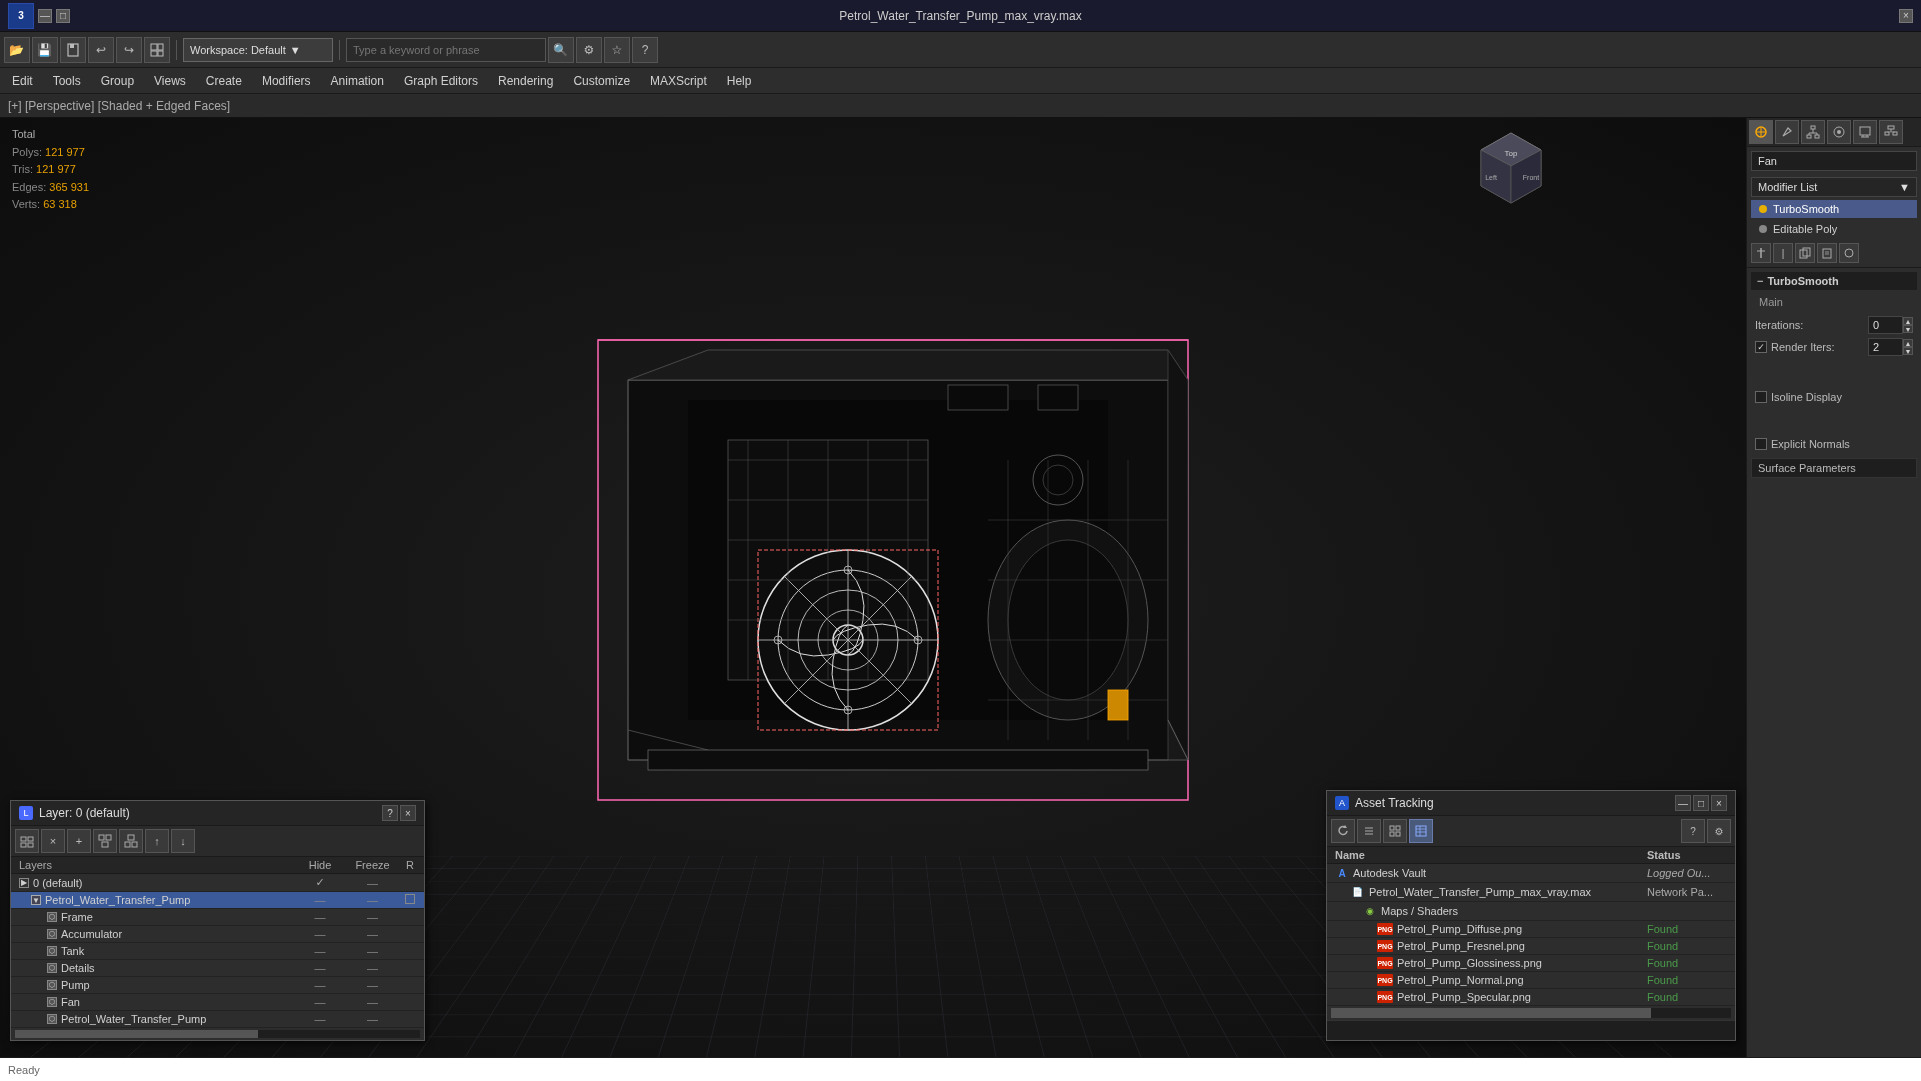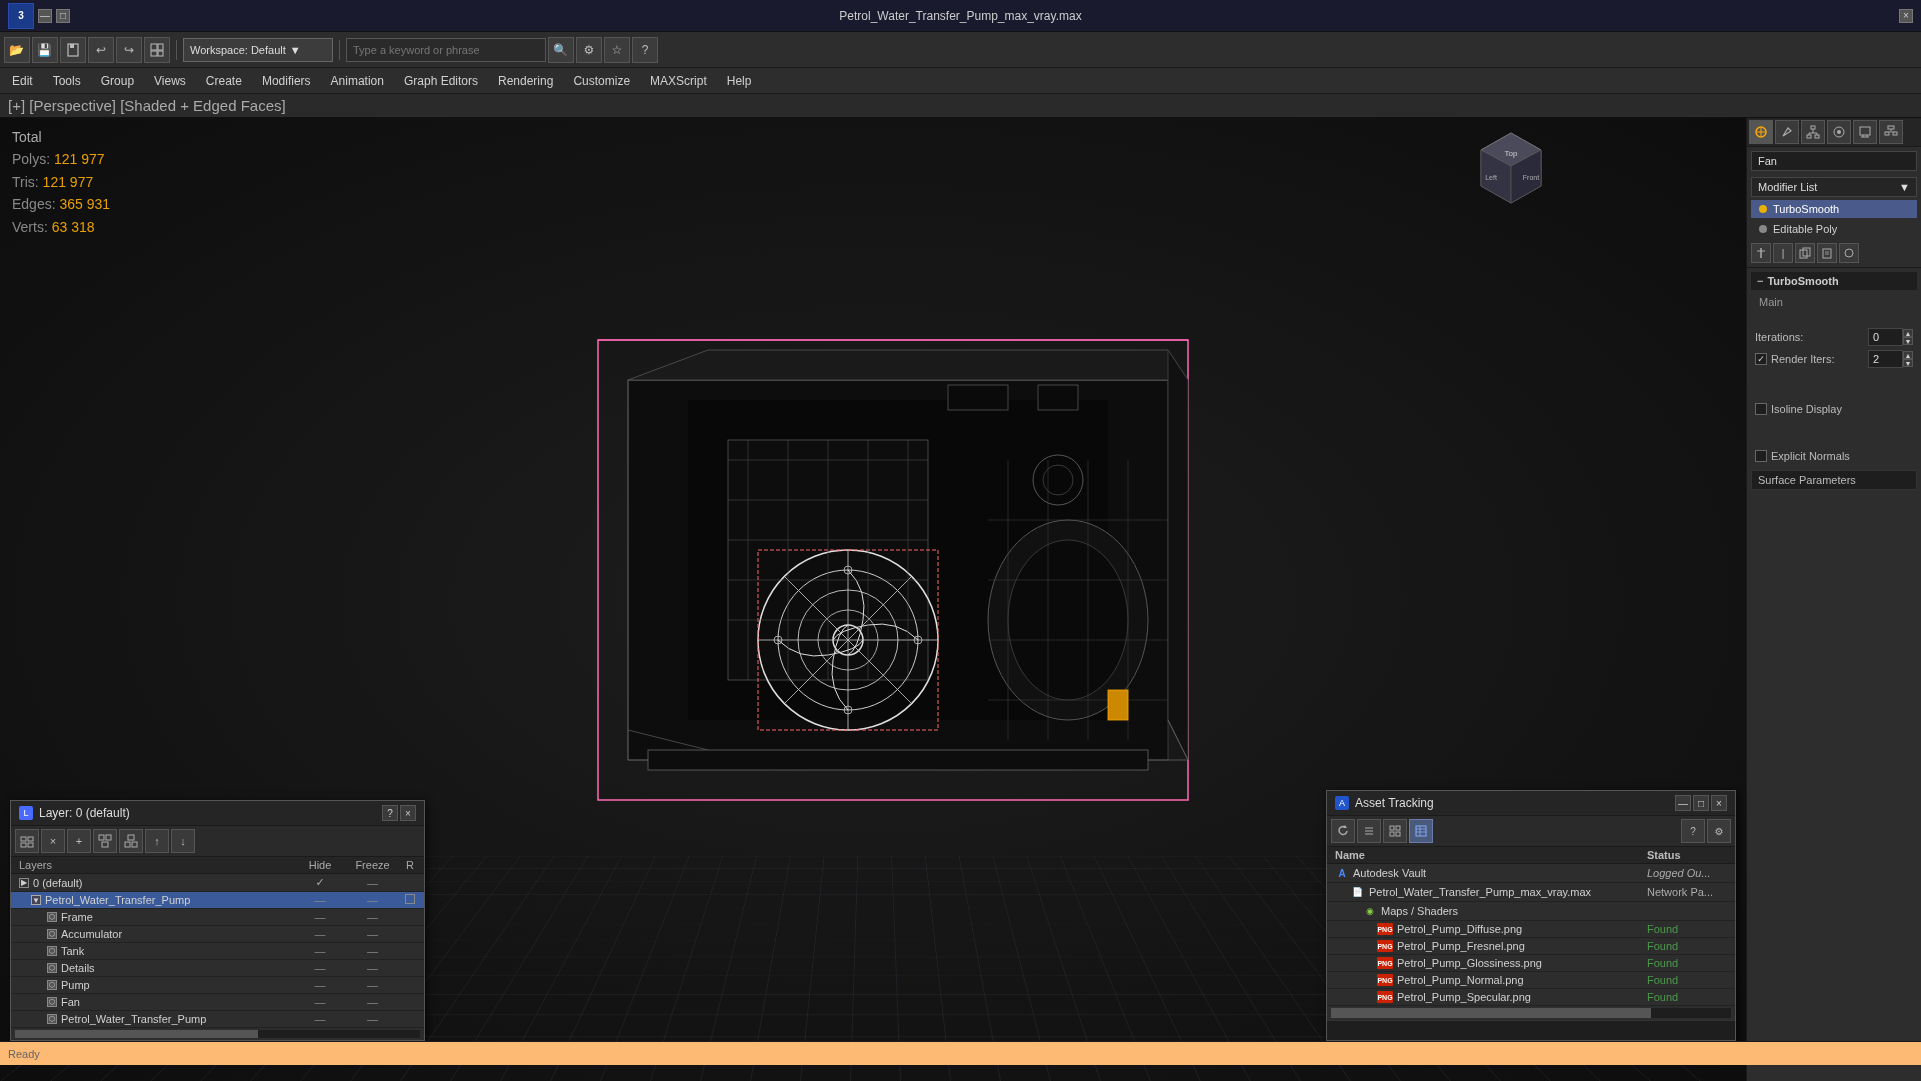--- a/index.html
+++ b/index.html
@@ -121,21 +121,21 @@
 
     
     .viewport-header {
       background: #2a2a2a;
       height: 24px;
       display: flex;
       align-items: center;
       padding: 0 8px;
       border-bottom: 1px solid #111;
       color: #aaa;
-      font-size: 15px;
+      font-size: 12px;
       gap: 4px;
     }
 
     
     .main-area {
       display: flex;
       height: calc(1081px - 32px - 36px - 26px - 24px);
       position: relative;
     }
 
@@ -163,21 +163,21 @@
         linear-gradient(90deg, rgba(60,60,80,0.3) 1px, transparent 1px);
       background-size: 50px 30px;
       transform: perspective(400px) rotateX(30deg);
       transform-origin: bottom;
     }
     .viewport-stats {
       position: absolute;
       top: 8px;
       left: 12px;
       color: #888;
-      font-size: 14px;
+      font-size: 11px;
       line-height: 1.6;
     }
     .stat-label { color: #888; }
     .stat-value { color: #e8a000; }
 
     
     .object-container {
       position: absolute;
       top: 50%;
       left: 50%;
@@ -570,25 +570,25 @@
       width: 80px;
       height: 80px;
       display: flex;
       align-items: center;
       justify-content: center;
     }
 
     
     .status-bar {
       position: absolute;
-      bottom: 16px;
+      bottom: 0;
       left: 0;
       right: 0;
       height: 24px;
-      background: #fdba74;
+      background: #ffffff;
       border-top: 1px solid #1a1a1a;
       display: flex;
       align-items: center;
       padding: 0 8px;
       font-size: 11px;
       color: #888;
     }
 
     
     .app-icon {
@@ -907,21 +907,21 @@
             <circle cx="6" cy="6" r="4" fill="none" stroke="#aaa" stroke-width="1"></circle>
           </svg>
       </div>
     </div>
 
     <div class="panel-section">
       <div class="panel-section-header">
         <span class="minus">−</span>
         <span>TurboSmooth</span>
       </div>
-      <div style="padding:2px 8px;font-size:11px;color:#999;margin-bottom:16px;">Main</div>
+      <div style="padding:2px 8px;font-size:11px;color:#999;margin-bottom:4px;">Main</div>
 
       <div class="param-row">
         <span class="param-label">Iterations:</span>
         <div style="display:flex;align-items:center;">
           <div class="param-input" style="width:35px;">
             <span>0</span>
           </div>
           <div class="param-spinner">
             <div class="spinner-btn">▲</div>
             <div class="spinner-btn">▼</div>

